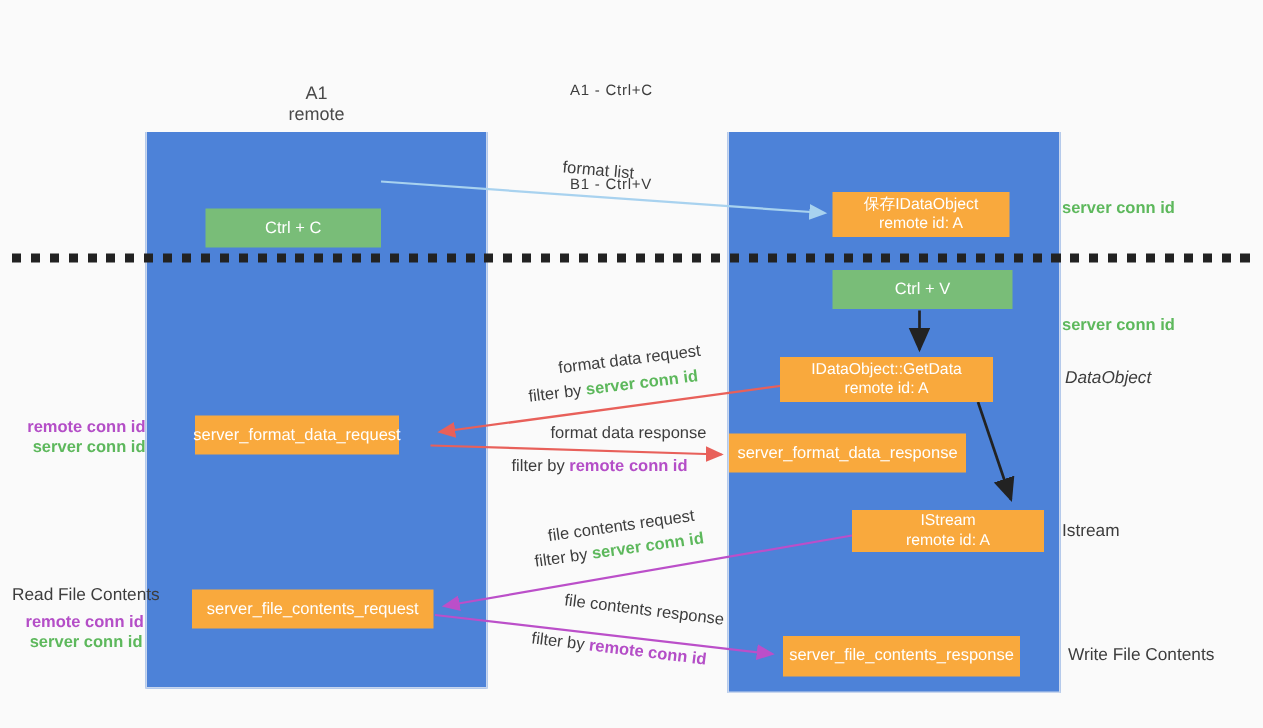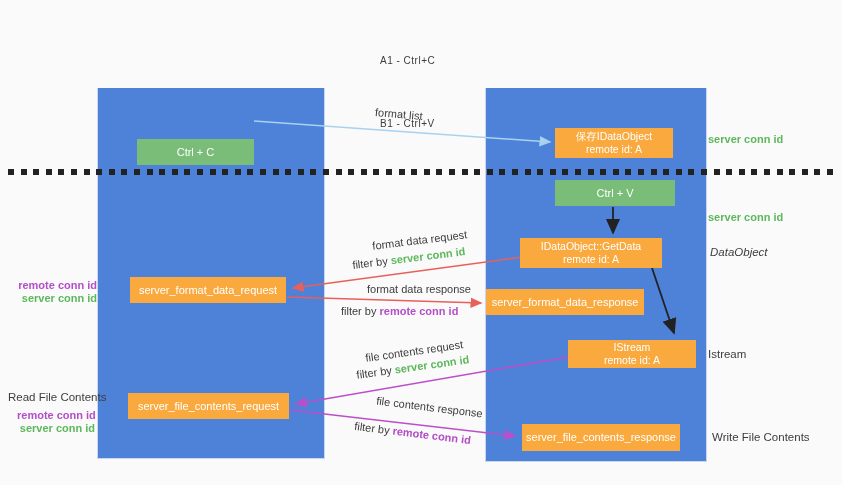--- a/index.html
+++ b/index.html
@@ -39,20 +39,24 @@
 </head>
 <body>
 
 <div id="canvas">
 
   <div class="abs title">
     <div>A1 - Ctrl+C</div>
     <div>B1 - Ctrl+V</div>
   </div>
 
+  <div class="abs col-header" style="left:151px;top:55px;">
+    <div>A1</div>
+    <div>remote</div>
+  </div>
 
   <div class="abs lifeline" style="left:97px;top:88px;width:228px;height:371px;"></div>
   <div class="abs lifeline" style="left:485px;top:88px;width:222px;height:374px;"></div>
 
   <div class="abs dotted"></div>
 
   <svg class="overlay" width="842" height="485">
     <defs>
       <marker id="ah-blue" markerWidth="9" markerHeight="8" refX="7" refY="3.5" orient="auto">
         <path d="M0,0 L8,3.5 L0,7 z" fill="var(--arrow-lightblue)"></path>
@@ -87,21 +91,21 @@
 
   <div class="abs node green" style="left:555px;top:180px;width:120px;height:26px;">
     <span>Ctrl + V</span>
   </div>
 
   <div class="abs node orange" style="left:520px;top:238px;width:142px;height:30px;font-size:10.5px;">
     <span>IDataObject::GetData</span>
     <span>remote id: A</span>
   </div>
 
-  <div class="abs node orange" style="left:130px;top:277px;width:156px;height:26px;">
+  <div class="abs node orange" style="left:130px;top:277px;width:136px;height:26px;">
     <span>server_format_data_request</span>
   </div>
 
   <div class="abs node orange" style="left:486px;top:289px;width:158px;height:26px;">
     <span>server_format_data_response</span>
   </div>
 
   <div class="abs node orange" style="left:568px;top:340px;width:128px;height:28px;font-size:10.5px;">
     <span>IStream</span>
     <span>remote id: A</span>

